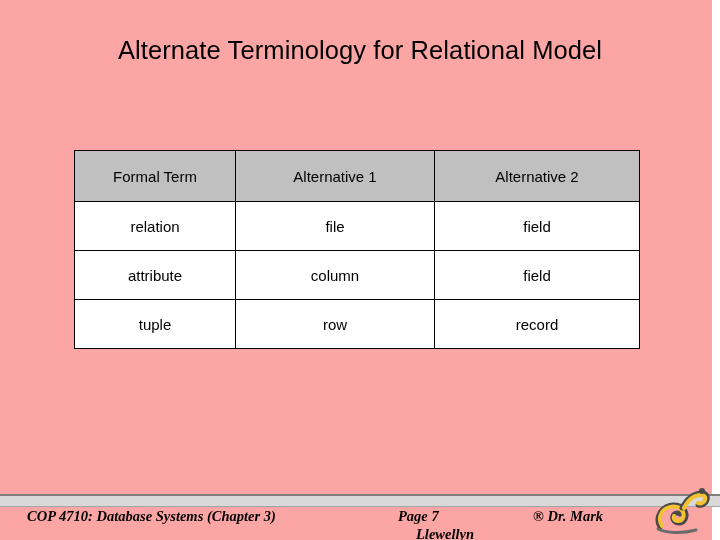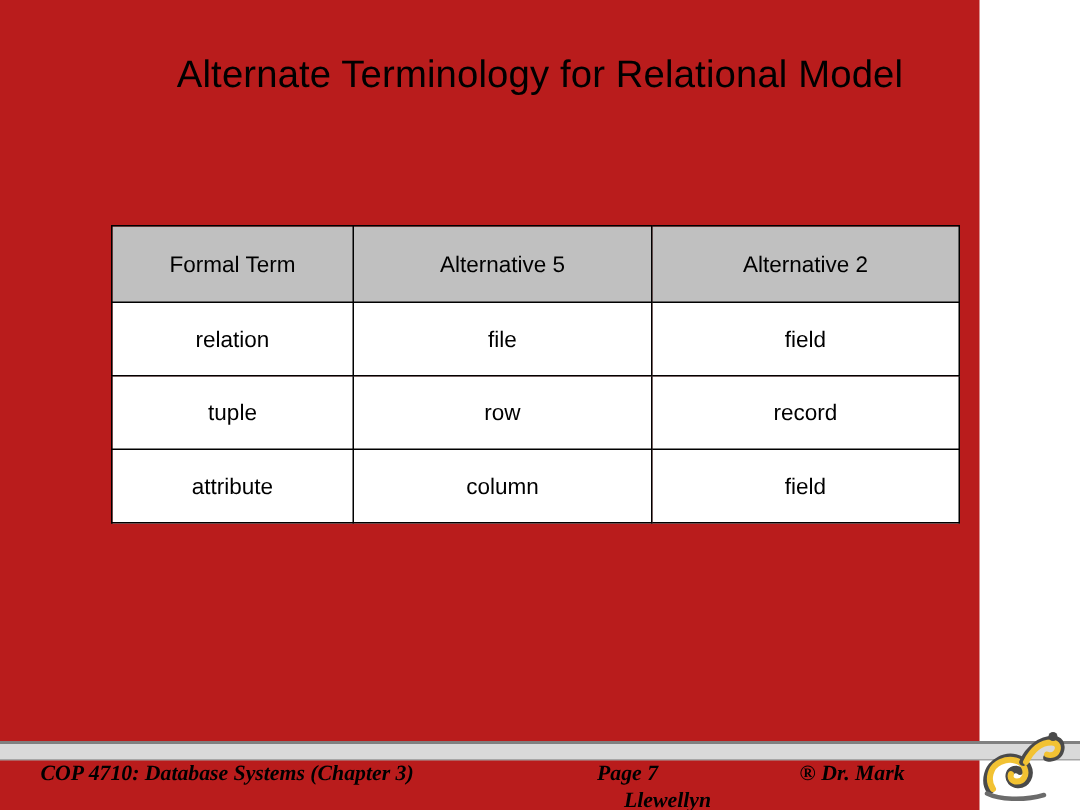--- a/index.html
+++ b/index.html
@@ -11,23 +11,23 @@
     height: 540px;
     background: #ffffff;
     font-family: "Liberation Sans", sans-serif;
     overflow: hidden;
     position: relative;
   }
   .slide {
     position: absolute;
     left: 0;
     top: 0;
-    width: 653px;
+    width: 712px;
     height: 540px;
-    background: #b91c1c;
+    background: #fca5a5;
   }
   .slide-title {
     position: absolute;
     left: 0;
     top: 36px;
     width: 720px;
     text-align: center;
     font-size: 25.5px;
     color: #000000;
     font-family: "Liberation Sans", sans-serif;
@@ -130,39 +130,39 @@
 <body>
 
 <div class="slide">
 
   <div class="slide-title">Alternate Terminology for Relational Model</div>
 
   <table class="term-table">
     <thead>
       <tr>
         <th class="col-0">Formal Term</th>
-        <th class="col-1">Alternative 5</th>
+        <th class="col-1">Alternative 1</th>
         <th class="col-2">Alternative 2</th>
       </tr>
     </thead>
     <tbody>
       <tr>
         <td class="col-0">relation</td>
         <td class="col-1">file</td>
         <td class="col-2">field</td>
       </tr>
       <tr>
+        <td class="col-0">attribute</td>
+        <td class="col-1">column</td>
+        <td class="col-2">field</td>
+      </tr>
+      <tr>
         <td class="col-0">tuple</td>
         <td class="col-1">row</td>
         <td class="col-2">record</td>
-      </tr>
-      <tr>
-        <td class="col-0">attribute</td>
-        <td class="col-1">column</td>
-        <td class="col-2">field</td>
       </tr>
     </tbody>
   </table>
 
   <div class="footer">
     <div class="footer-rule-top"></div>
     <div class="footer-band"></div>
     <div class="footer-rule-bottom"></div>
     <div class="footer-text footer-left">COP 4710: Database Systems  (Chapter 3)</div>
     <div class="footer-text footer-center">Page  7</div>

